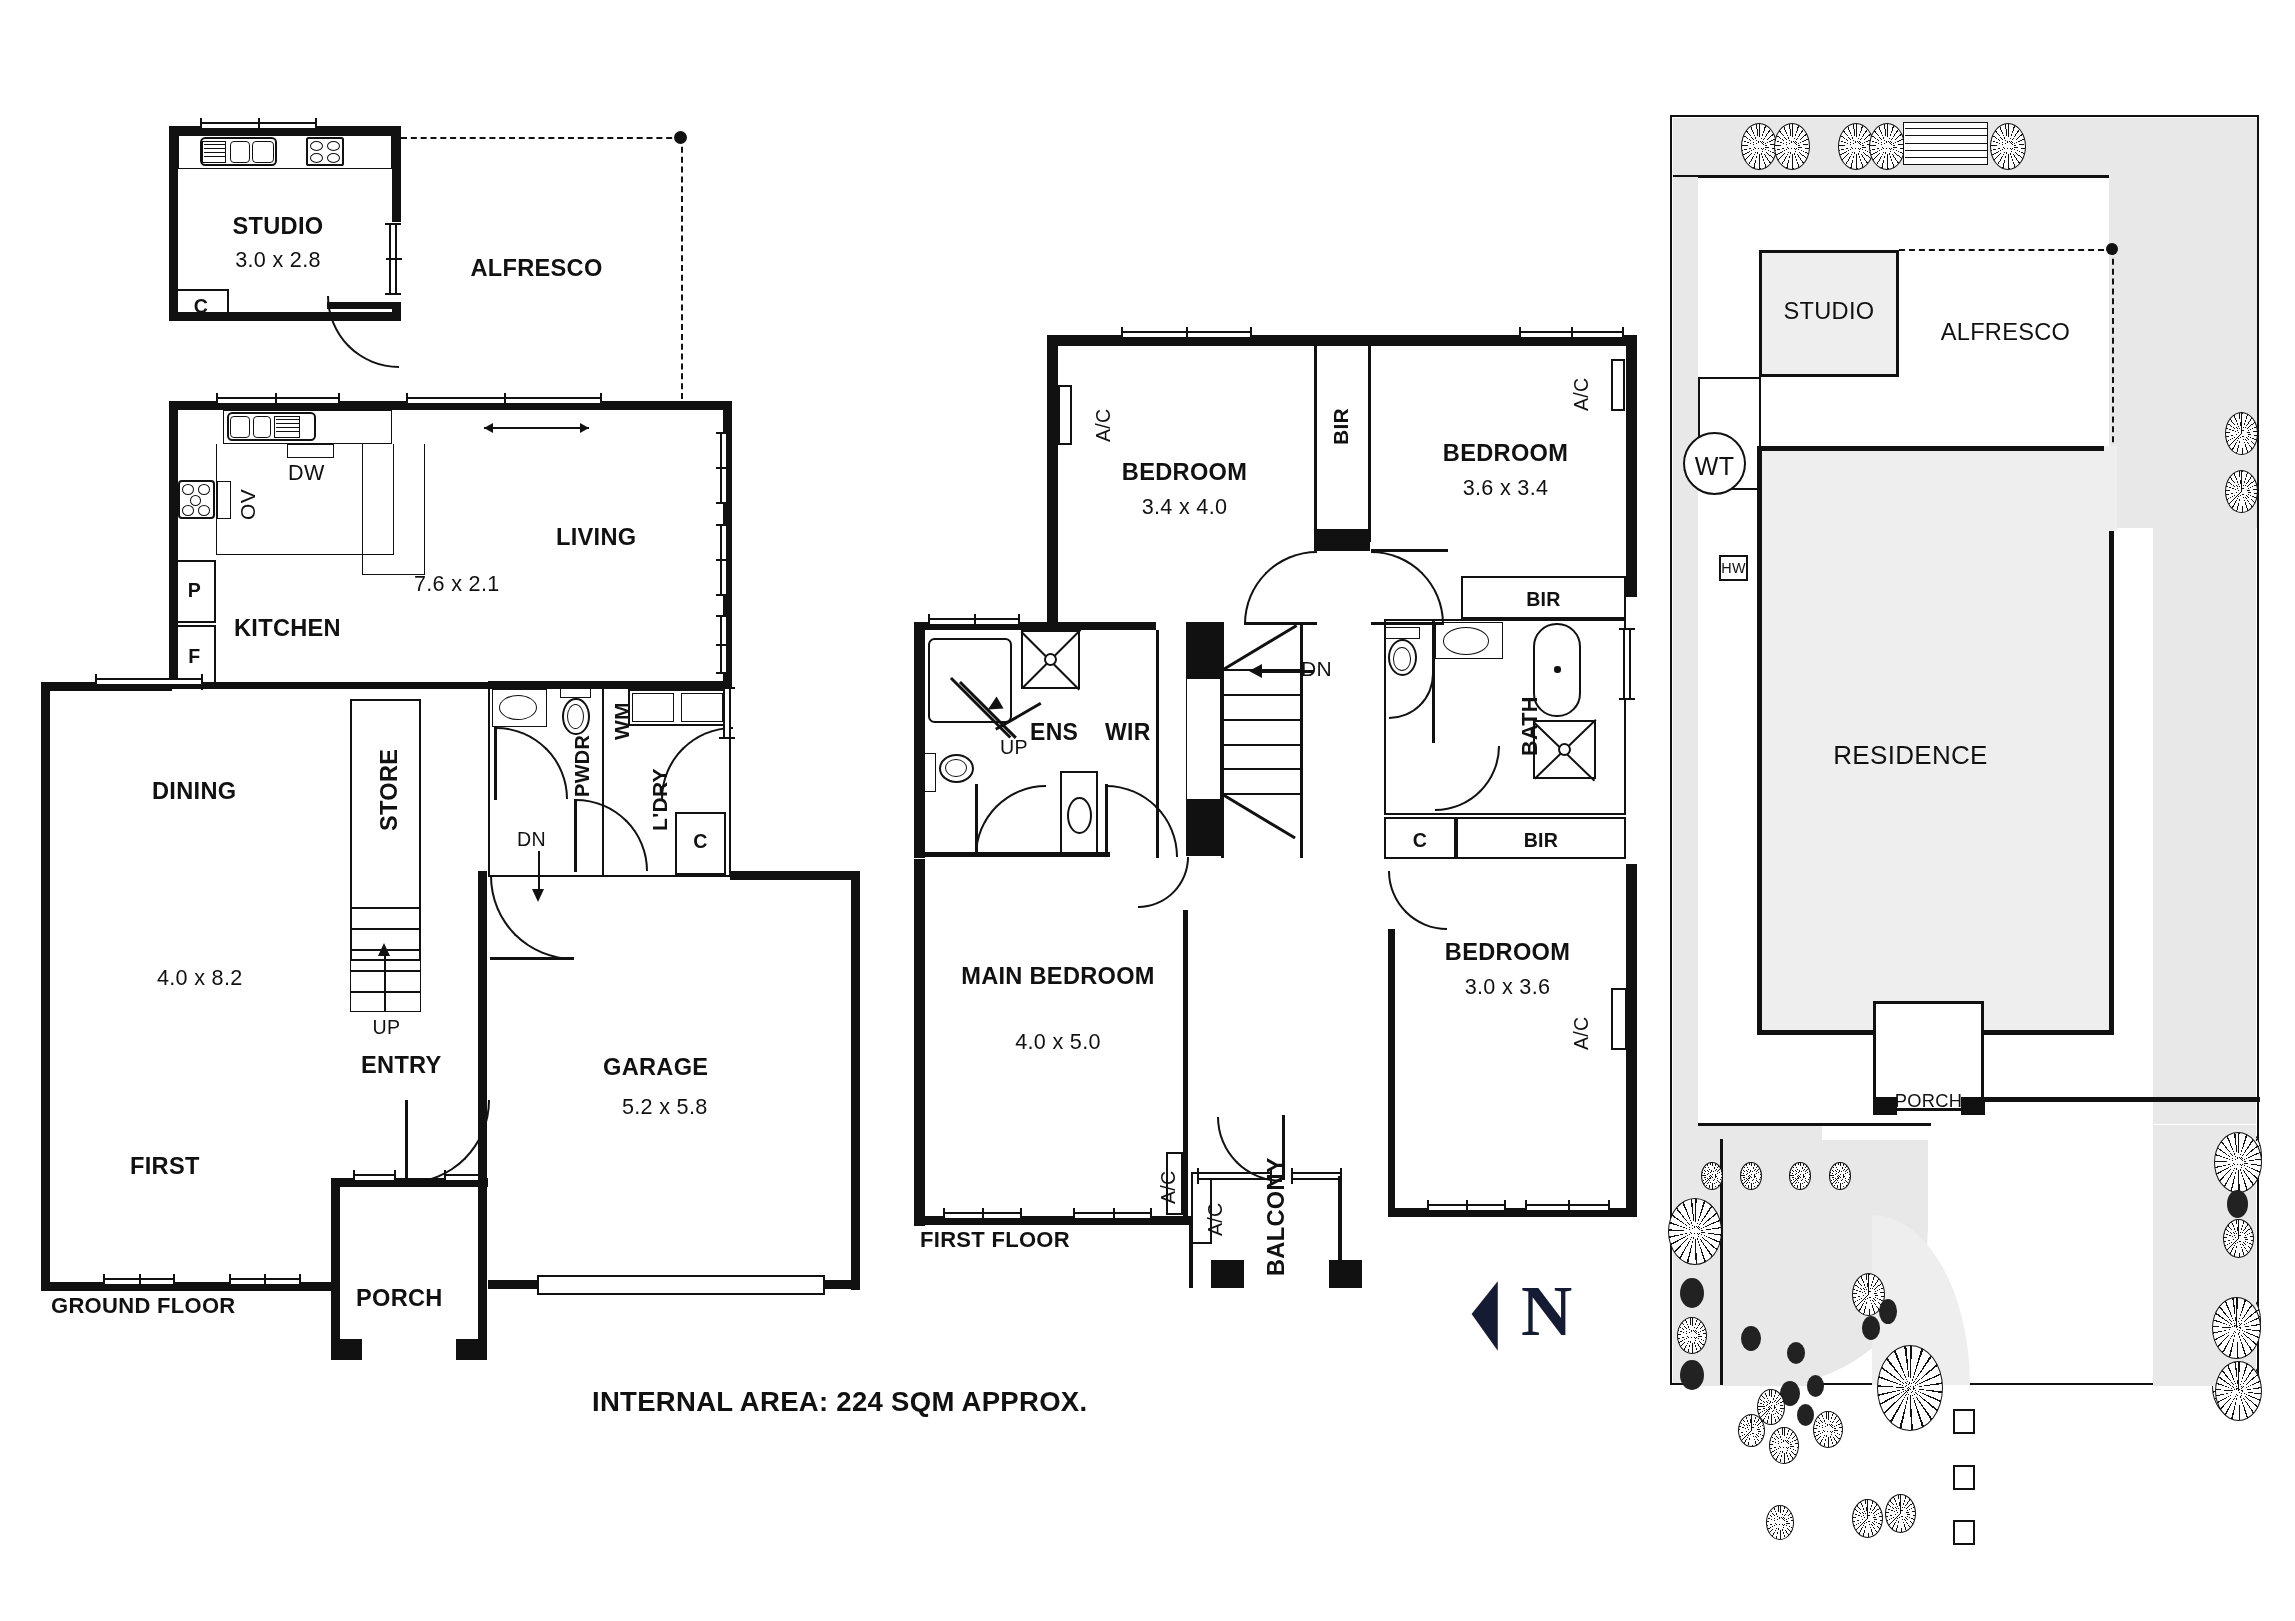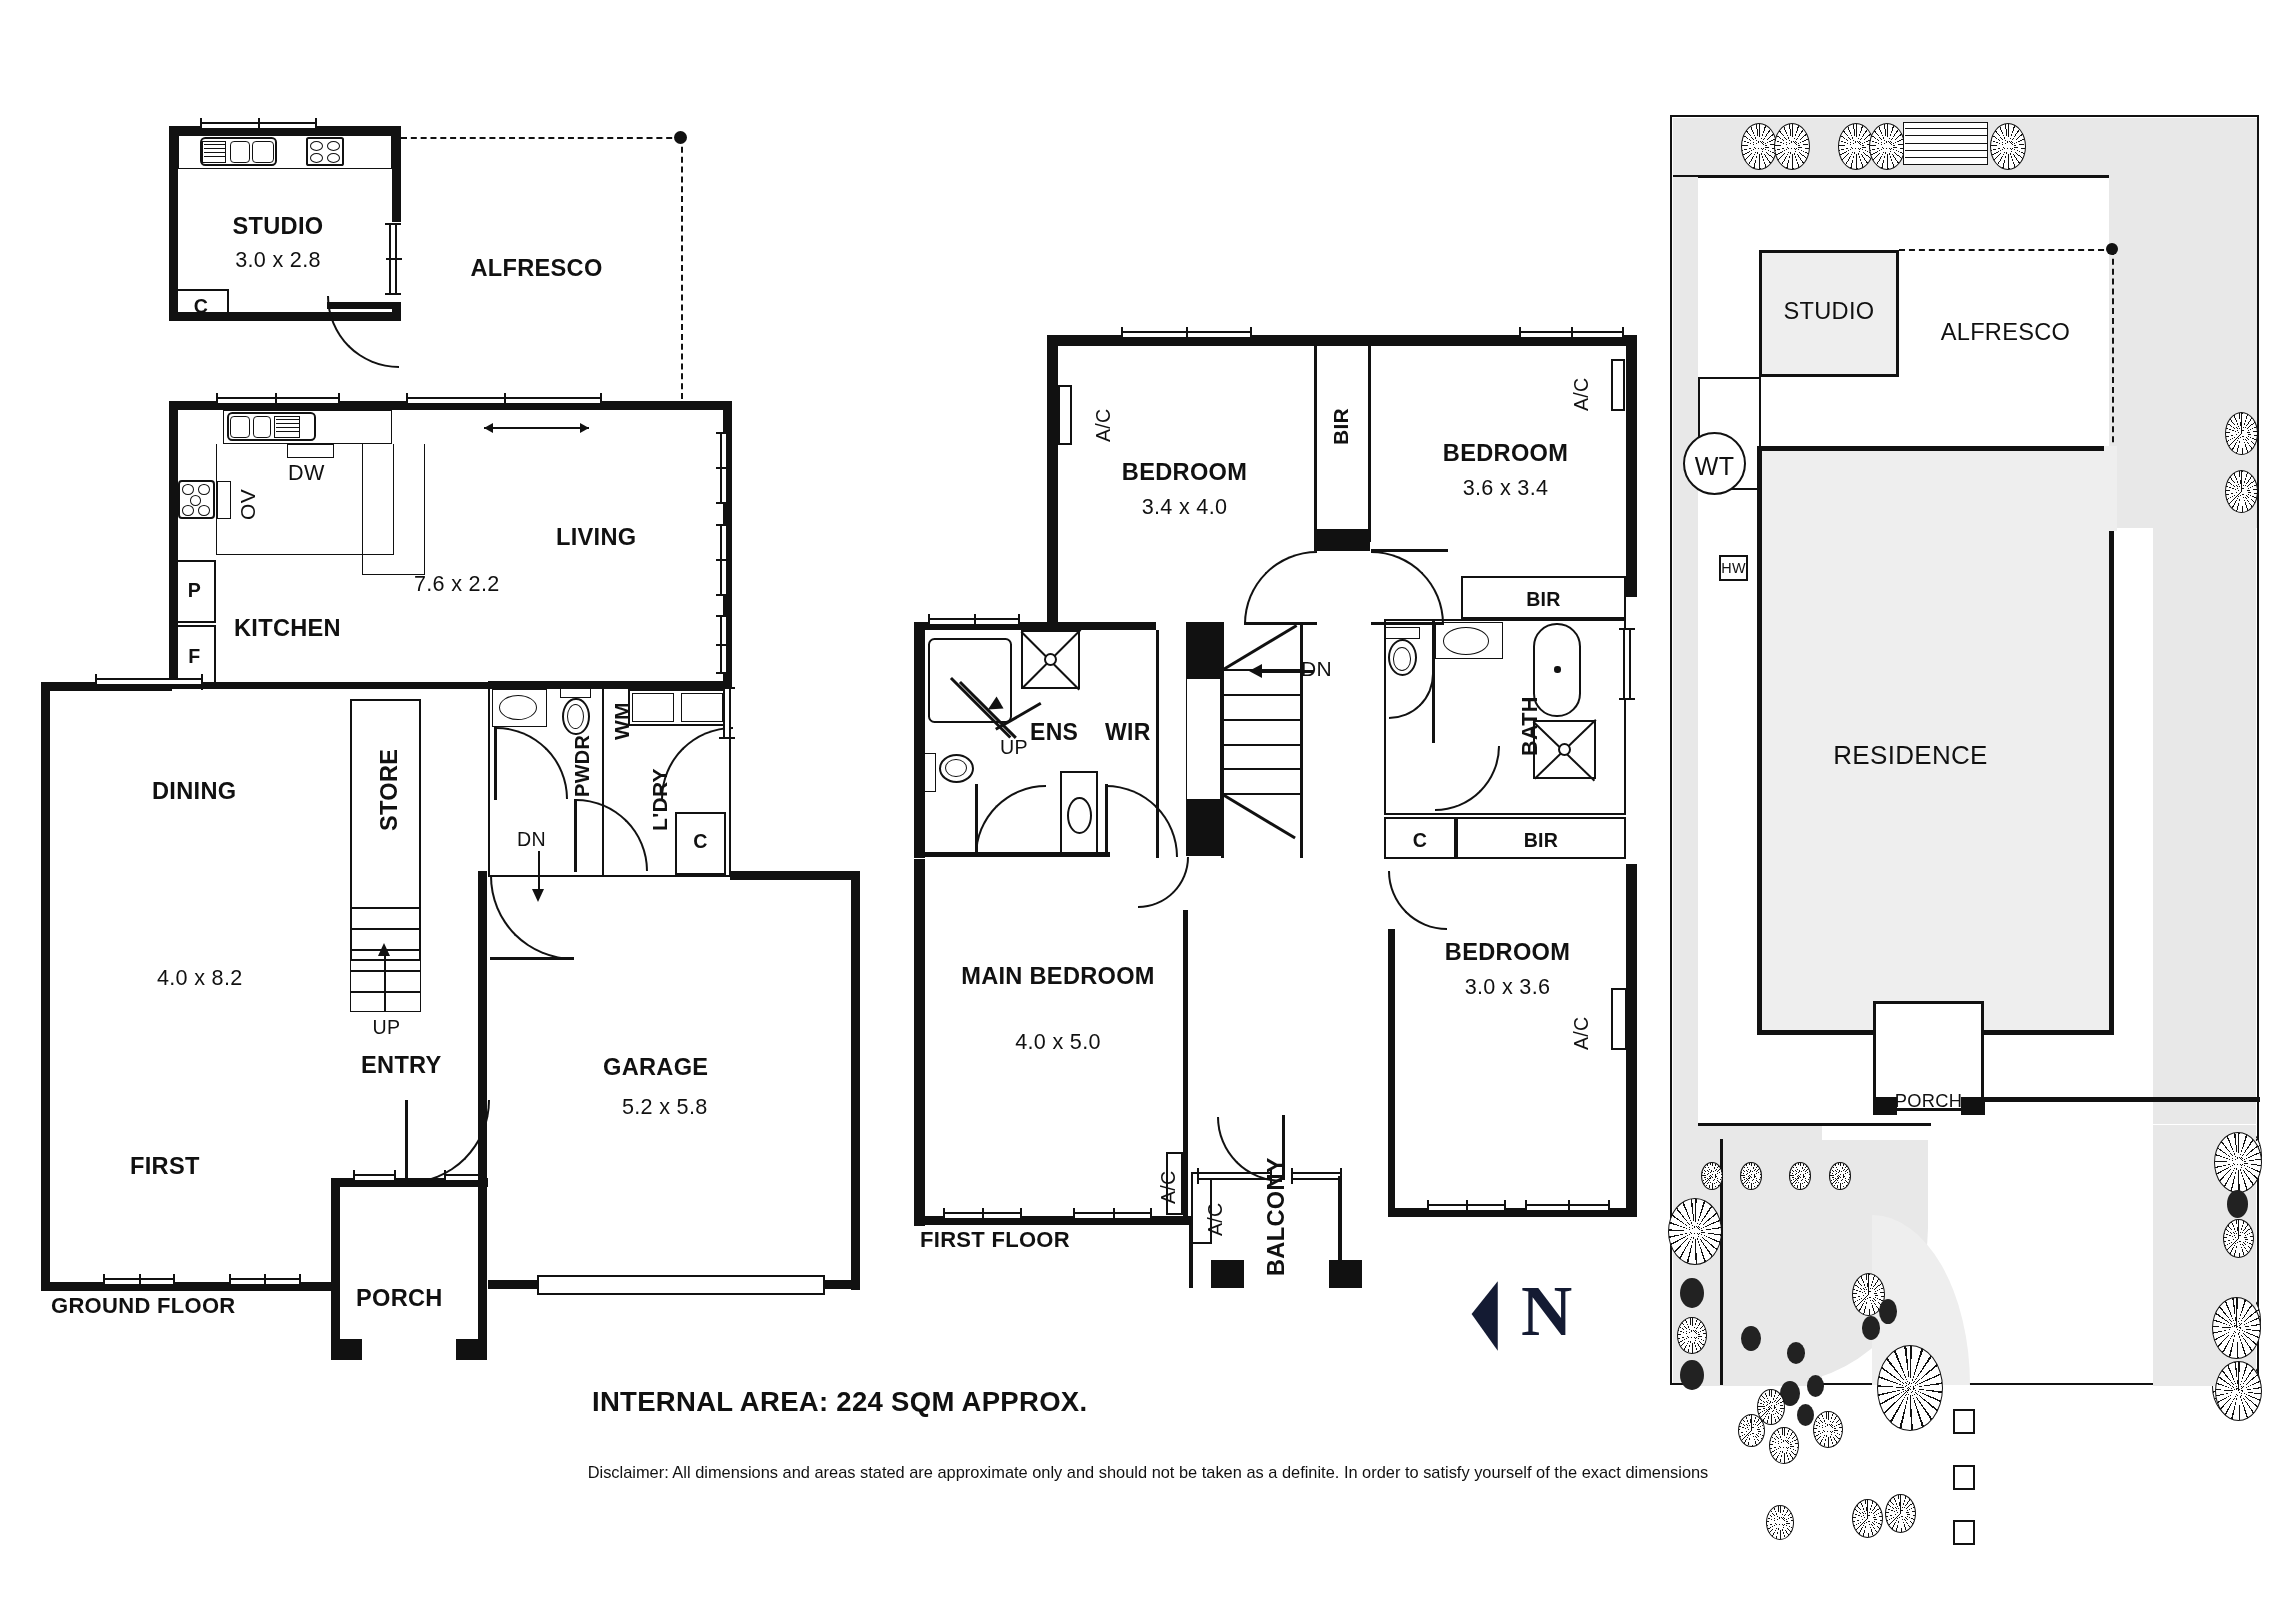--- a/index.html
+++ b/index.html
@@ -137,21 +137,21 @@
   <div class="lbl rot90" style="left:236px;top:520px;font-size:21px;font-weight:400;">OV</div>
 
   <div class="ol" style="left:173px;top:560px;width:43px;height:63px;border-width:2px;"></div>
   <div class="lbl sm ctr" style="left:173px;top:579px;width:43px;">P</div>
 
   <div class="ol" style="left:173px;top:625px;width:43px;height:59px;border-width:2px;"></div>
   <div class="lbl sm ctr" style="left:173px;top:645px;width:43px;">F</div>
 
   <div class="lbl rm" style="left:234px;top:615px;">KITCHEN</div>
   <div class="lbl rm" style="left:556px;top:524px;">LIVING</div>
-  <div class="lbl dim" style="left:414px;top:571px;">7.6 x 2.2</div>
+  <div class="lbl dim" style="left:414px;top:571px;">7.6 x 2.1</div>
 
   <div class="thin" style="left:484px;top:427px;width:105px;height:2px;"></div>
   <div class="pl" style="left:484px;top:423px;width:0;height:0;border-top:5.2px solid transparent;border-bottom:5.2px solid transparent;border-right:9.2px solid #111;"></div>
   <div class="pl" style="left:580px;top:423px;width:0;height:0;border-top:5.2px solid transparent;border-bottom:5.2px solid transparent;border-left:9.2px solid #111;"></div>
 
   <div class="w" style="left:41px;top:682px;width:9.2px;height:609px;"></div>
   <div class="w" style="left:41px;top:682px;width:131px;height:9.2px;"></div>
   <div class="w" style="left:41px;top:1282px;width:295px;height:9.2px;"></div>
   <div class="w" style="left:331px;top:1178px;width:9.2px;height:113px;"></div>
   <div class="w" style="left:331px;top:1178px;width:157px;height:9.2px;"></div>
@@ -496,15 +496,14 @@
 <div id="north" style="left:1466px;top:1267px;">
   <svg width="151" height="98" viewBox="0 0 230 150">
     <polygon points="8,72 48,22 48,128" fill="#141b33"></polygon>
   </svg>
   <span style="position:absolute;left:55px;top:3.9px;font-family:'Liberation Serif',serif;font-size:71px;font-weight:700;color:#141b33;">N</span>
 </div>
 
 <div id="internal-area" style="left:592px;top:1386px;">INTERNAL AREA:  224 SQM APPROX.</div>
 
 <div id="disclaimer" style="left:297px;top:1461px;width:1702px;">
-  <div>Disclaimer: All dimensions and areas stated are approximate only and should not be taken as a definite. In order to satisfy yourself of the exact dimensions</div>
 </div>
 
 
 </body></html>

